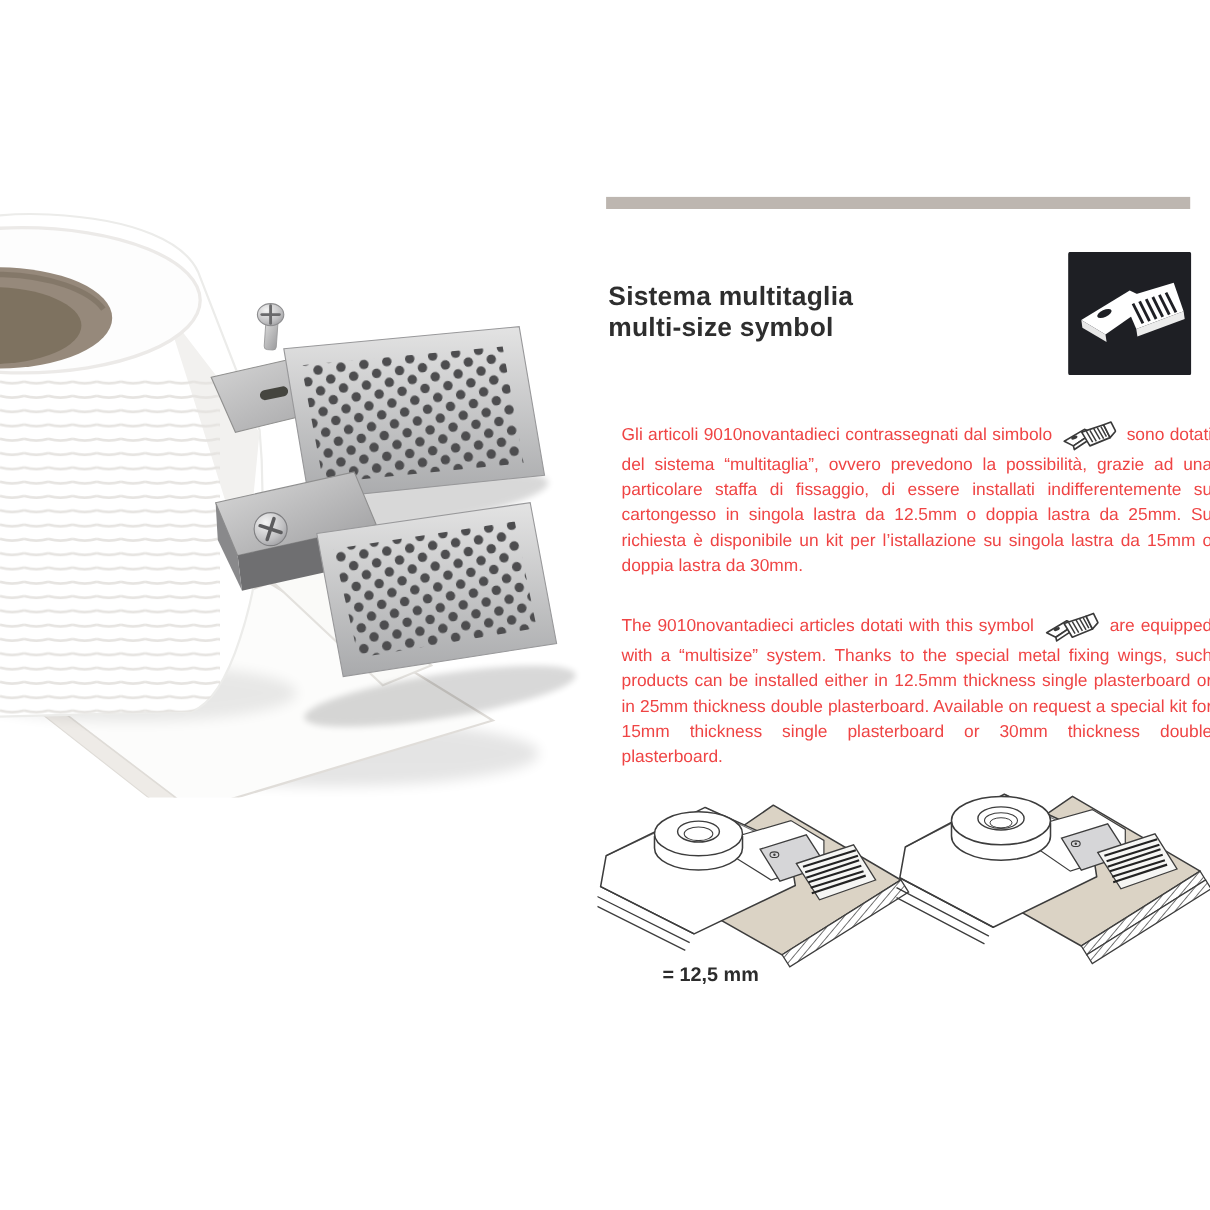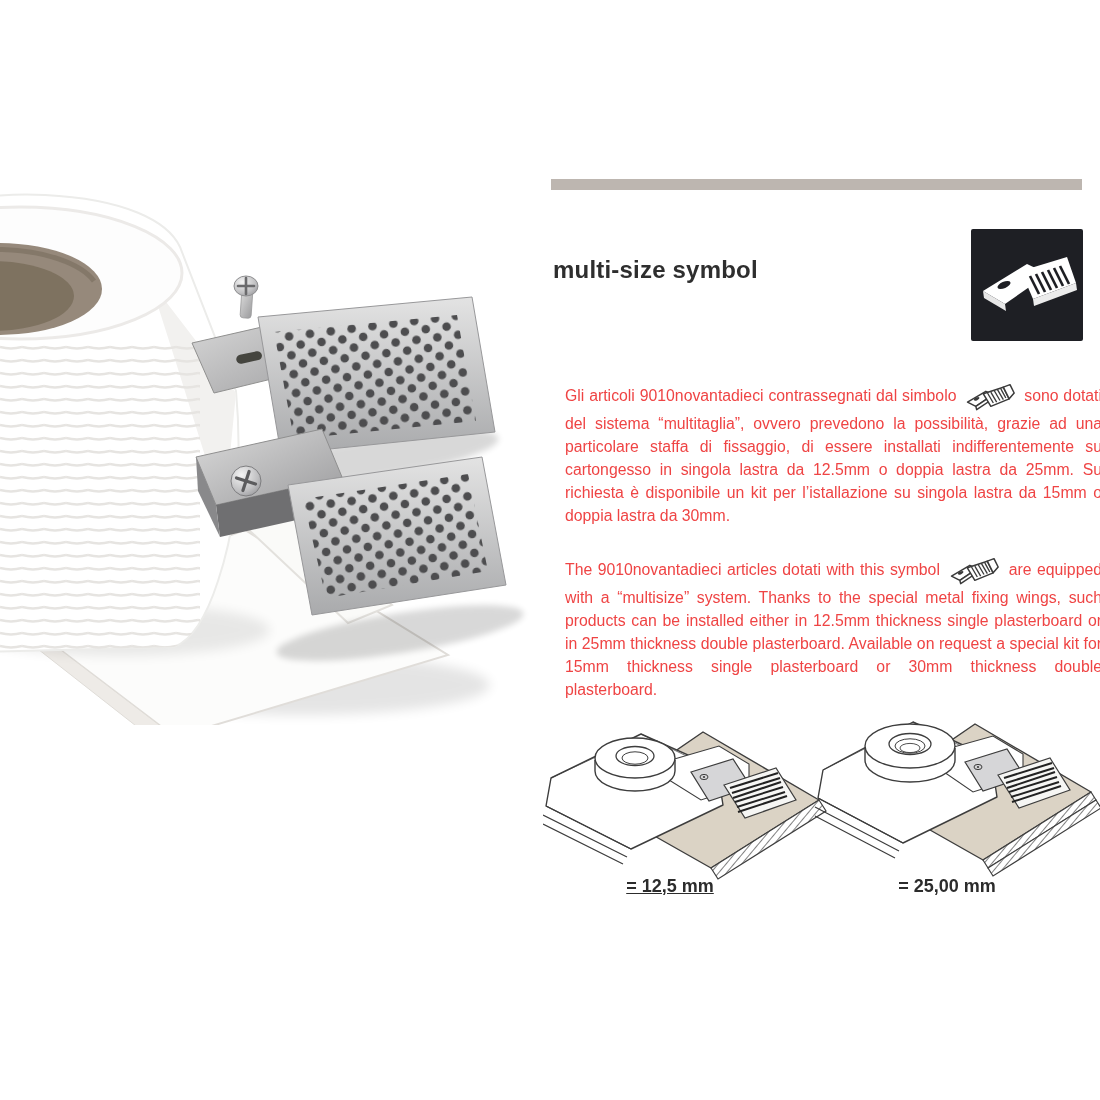--- a/index.html
+++ b/index.html
@@ -31,21 +31,21 @@
   .inline-icon svg { width:50px; height:36px; display:block; }
 
   .fig { position:absolute; }
   .fig svg { width:100%; height:100%; display:block; }
   .fig-left  { left:543px; top:708px; width:285px; height:172px; }
   .fig-right { left:814px; top:700px; width:292px; height:182px; }
 
   .caption {
     position:absolute; top:876px; font-weight:bold; font-size:18px; color:#2c2c2c; text-align:center;
   }
-  .cap-left  { left:545px; width:250px;text-decoration:underline; }
+  .cap-left  { left:521px; width:250px; }
   .cap-right { left:818px; width:258px; }
 </style>
 </head>
 <body>
 
 <div class="page">
 
   <div class="photo">
     <svg viewBox="0 0 540 540">
       <defs>
@@ -129,20 +129,21 @@
           <line x1="238" y1="101" x2="254" y2="101"></line>
             <line x1="246" y1="93" x2="246" y2="109"></line>
         </g>
       </g>
     </svg>
   </div>
 
   <div class="divider"></div>
 
   <div class="title">
+    <div>Sistema multitaglia</div>
     <div>multi-size symbol</div>
   </div>
 
   <div class="badge">
     <svg viewBox="0 0 112 112">
       <rect width="112" height="112" rx="2" fill="#1e1f24"></rect>
       <polygon points="12,62 56,35 77,45 34,75" fill="#ffffff"></polygon>
       <polygon points="12,62 34,75 35,82 13,69" fill="#e7e7e7"></polygon>
       <ellipse cx="33" cy="56" rx="7" ry="3.2" transform="rotate(-24 33 56)" fill="#1e1f24"></ellipse>
       <polygon points="50,42 96,28 105,54 62,70" fill="#ffffff"></polygon>
@@ -267,15 +268,14 @@
         <line x1="191" y1="83" x2="239" y2="68"></line>
         <line x1="192" y1="88" x2="240" y2="72"></line>
         <line x1="194" y1="92" x2="242" y2="77"></line>
         <line x1="196" y1="97" x2="244" y2="82"></line>
         <line x1="197" y1="102" x2="246" y2="86"></line>
       </g>
     </svg>
   </div>
 
   <div class="caption cap-left">= 12,5 mm</div>
-  <div class="caption cap-right">= 25,00 mm</div>
 
 </div>
 
 </body></html>

